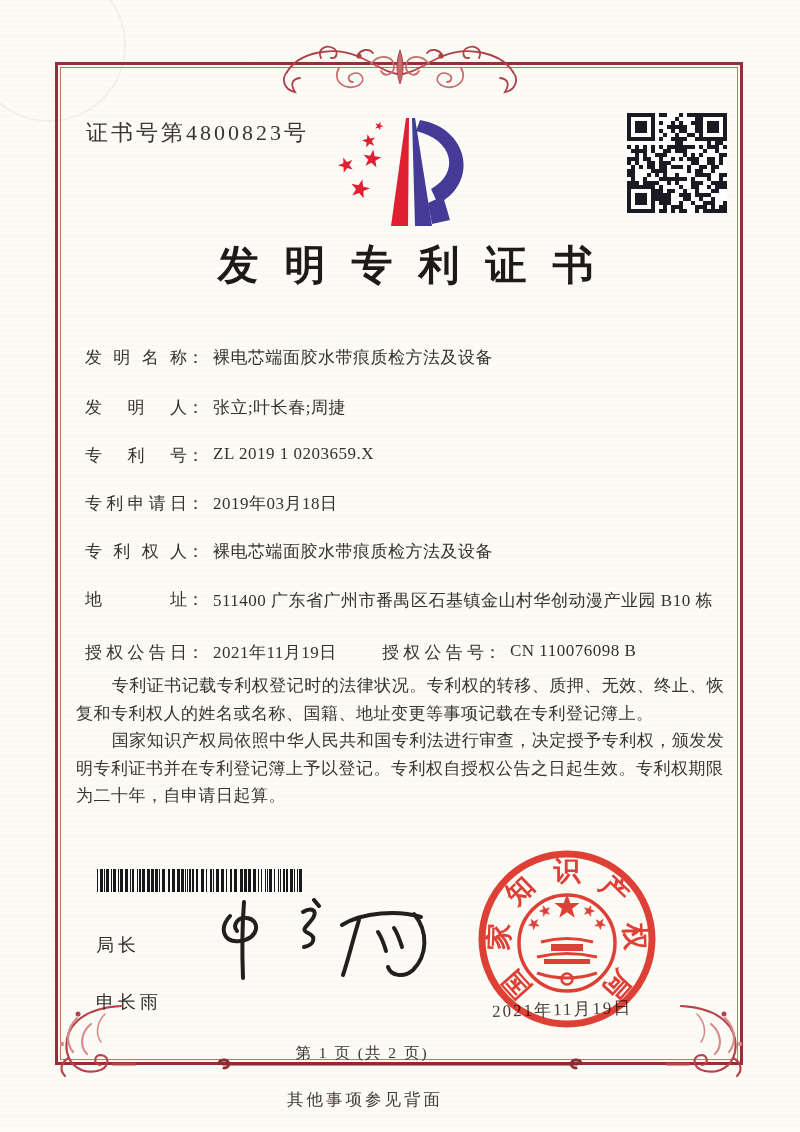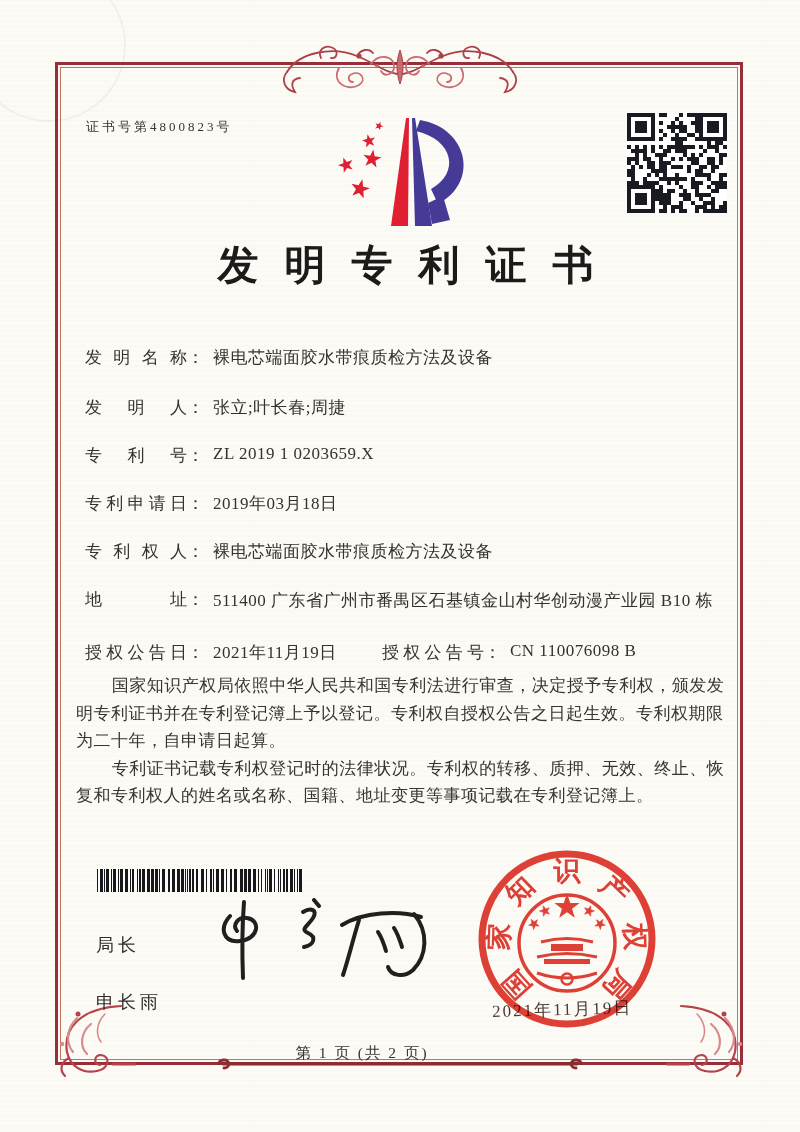--- a/index.html
+++ b/index.html
@@ -16,21 +16,21 @@
       #fcfbf6;}
   .watermark-circle{position:absolute;left:-28px;top:-32px;width:150px;height:150px;
     border-radius:50%;border:2px solid rgba(120,110,105,0.08);}
   .frame{position:absolute;left:55px;top:62px;width:688px;height:1003px;
     border:3.5px solid #962f39;box-sizing:border-box;}
   .frame::after{content:"";position:absolute;inset:2px;border:1px solid #c4745a;}
   .ornament-top{position:absolute;left:281px;top:36px;}
   .ornament-bl{position:absolute;left:47px;top:1000px;}
   .ornament-br{position:absolute;left:663px;top:1000px;transform:scaleX(-1);}
   .ornament-bc{position:absolute;left:203px;top:1054px;}
-  .cert-no{position:absolute;left:86px;top:118px;font-size:13px;letter-spacing:3px;color:#3a3432;}
+  .cert-no{position:absolute;left:86px;top:118px;font-size:22px;letter-spacing:3px;color:#3a3432;}
   .logo{position:absolute;left:330px;top:110px;}
   .qr{position:absolute;left:627px;top:113px;background:#fff;}
   .title{position:absolute;left:0;top:238px;width:800px;text-align:center;
     font-size:41px;font-weight:700;letter-spacing:26px;padding-left:37px;
     box-sizing:border-box;color:#1d1b1a;}
   .frow{position:absolute;left:85px;font-size:17px;color:#37312e;}
   .flabel{display:inline-block;width:102px;text-align:justify;text-align-last:justify;vertical-align:top;}
   .colon{margin-right:9px;vertical-align:top;}
   .fvalue{letter-spacing:0.5px;vertical-align:top;}
   .fvalue.wrap{display:inline-block;width:522px;line-height:1.55;}
@@ -481,22 +481,22 @@
   </div>
   <div class="frow" style="top:588px">
     <span class="flabel">地址</span><span class="colon">：</span><span class="fvalue wrap">511400 广东省广州市番禺区石基镇金山村华创动漫产业园 B10 栋</span>
   </div>
   <div class="frow" style="top:641px;width:650px">
     <span><span class="flabel">授权公告日</span><span class="colon">：</span><span class="fvalue">2021年11月19日</span></span>
     <span class="fgroup2"><span class="flabel">授权公告号</span><span class="colon">：</span><span class="fvalue">CN 110076098 B</span></span>
   </div>
 
   <div class="paragraphs">
+    <p>专利证书记载专利权登记时的法律状况。专利权的转移、质押、无效、终止、恢复和专利权人的姓名或名称、国籍、地址变更等事项记载在专利登记簿上。</p>
     <p>国家知识产权局依照中华人民共和国专利法进行审查，决定授予专利权，颁发发明专利证书并在专利登记簿上予以登记。专利权自授权公告之日起生效。专利权期限为二十年，自申请日起算。</p>
-    <p>专利证书记载专利权登记时的法律状况。专利权的转移、质押、无效、终止、恢复和专利权人的姓名或名称、国籍、地址变更等事项记载在专利登记簿上。</p>
   </div>
 
   <svg class="barcode" width="214" height="27" viewBox="0 0 214 27">
     <g id="barcode-bars" fill="#17171c">
         <rect x="2" y="2" width="1" height="23"></rect>
         <rect x="5" y="2" width="3" height="23"></rect>
         <rect x="9" y="2" width="1" height="23"></rect>
         <rect x="11" y="2" width="3" height="23"></rect>
         <rect x="16" y="2" width="1" height="23"></rect>
         <rect x="18" y="2" width="3" height="23"></rect>
@@ -592,14 +592,15 @@
       <path d="M70,99 Q96,92 122,99" fill="none" stroke-width="3"></path>
       <rect x="80" y="101" width="32" height="7" stroke="none"></rect>
       <path d="M66,114 Q96,107 126,114" fill="none" stroke-width="3"></path>
       <rect x="73" y="116" width="46" height="5" stroke="none"></rect>
       <path d="M66,130 Q96,140 126,130" fill="none" stroke-width="3"></path>
       <circle cx="96" cy="136" r="5.5" fill="none" stroke-width="2.5"></circle>
     </g>
   </svg>
 
   <div class="page-info">第 1 页 (共 2 页)</div>
+  <div class="back-note">其他事项参见背面</div>
 
 </div>
 
 </body></html>

